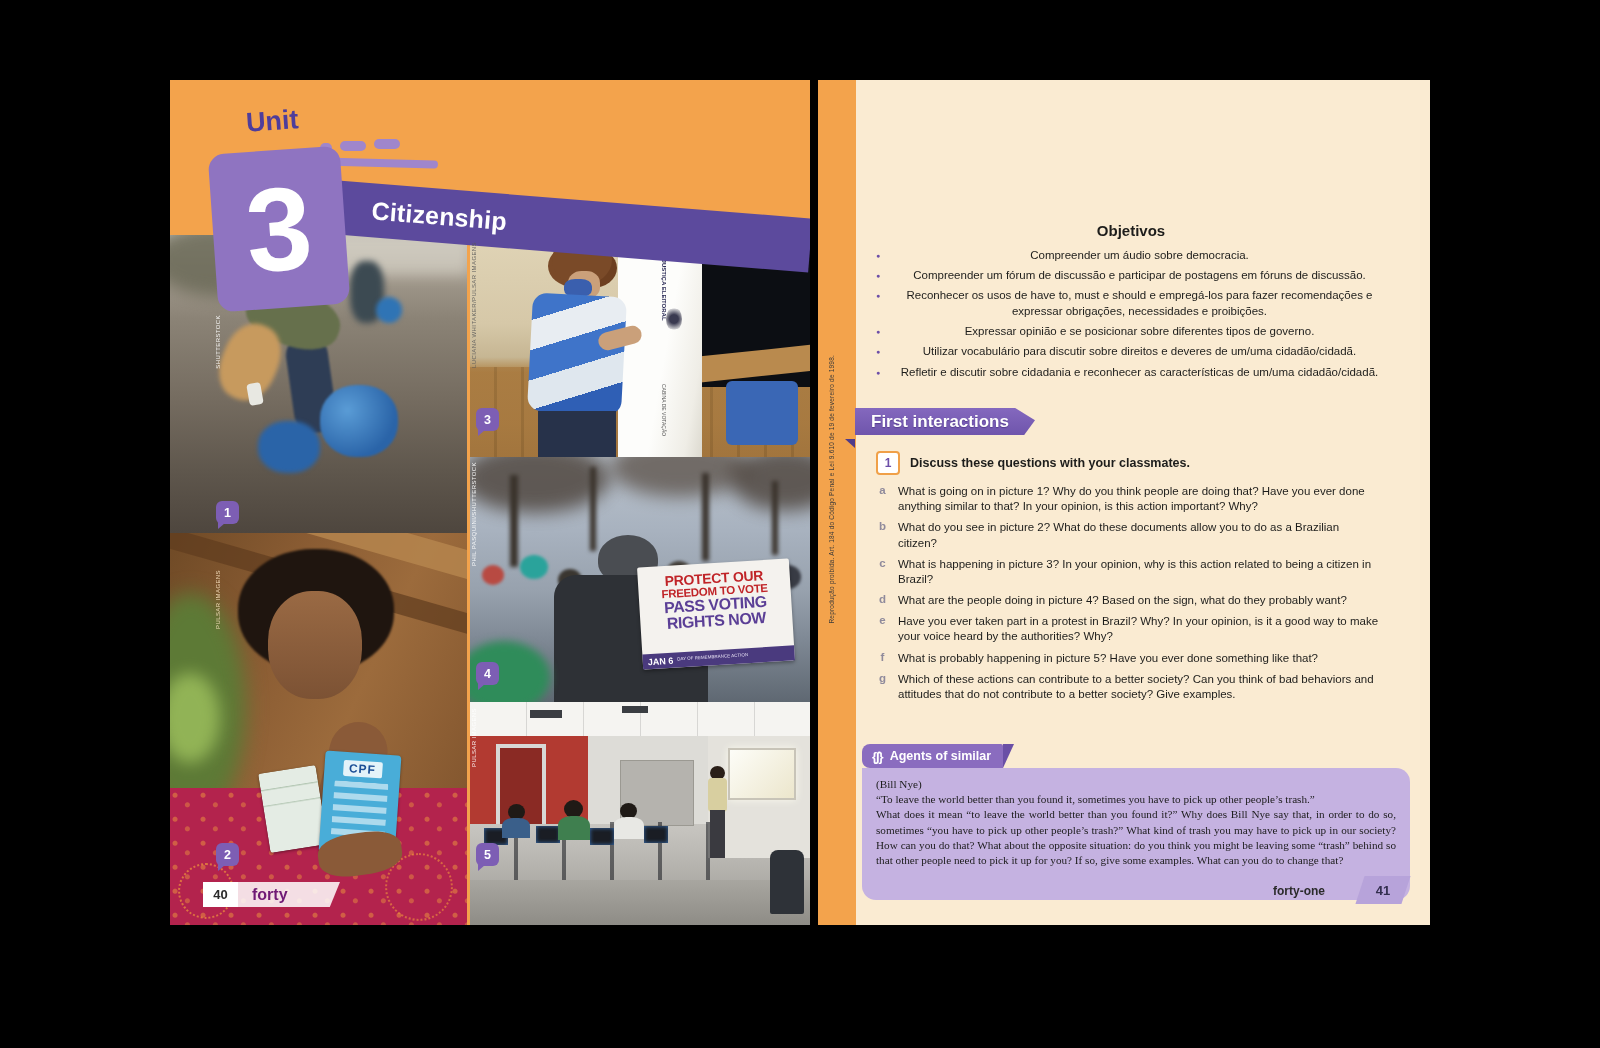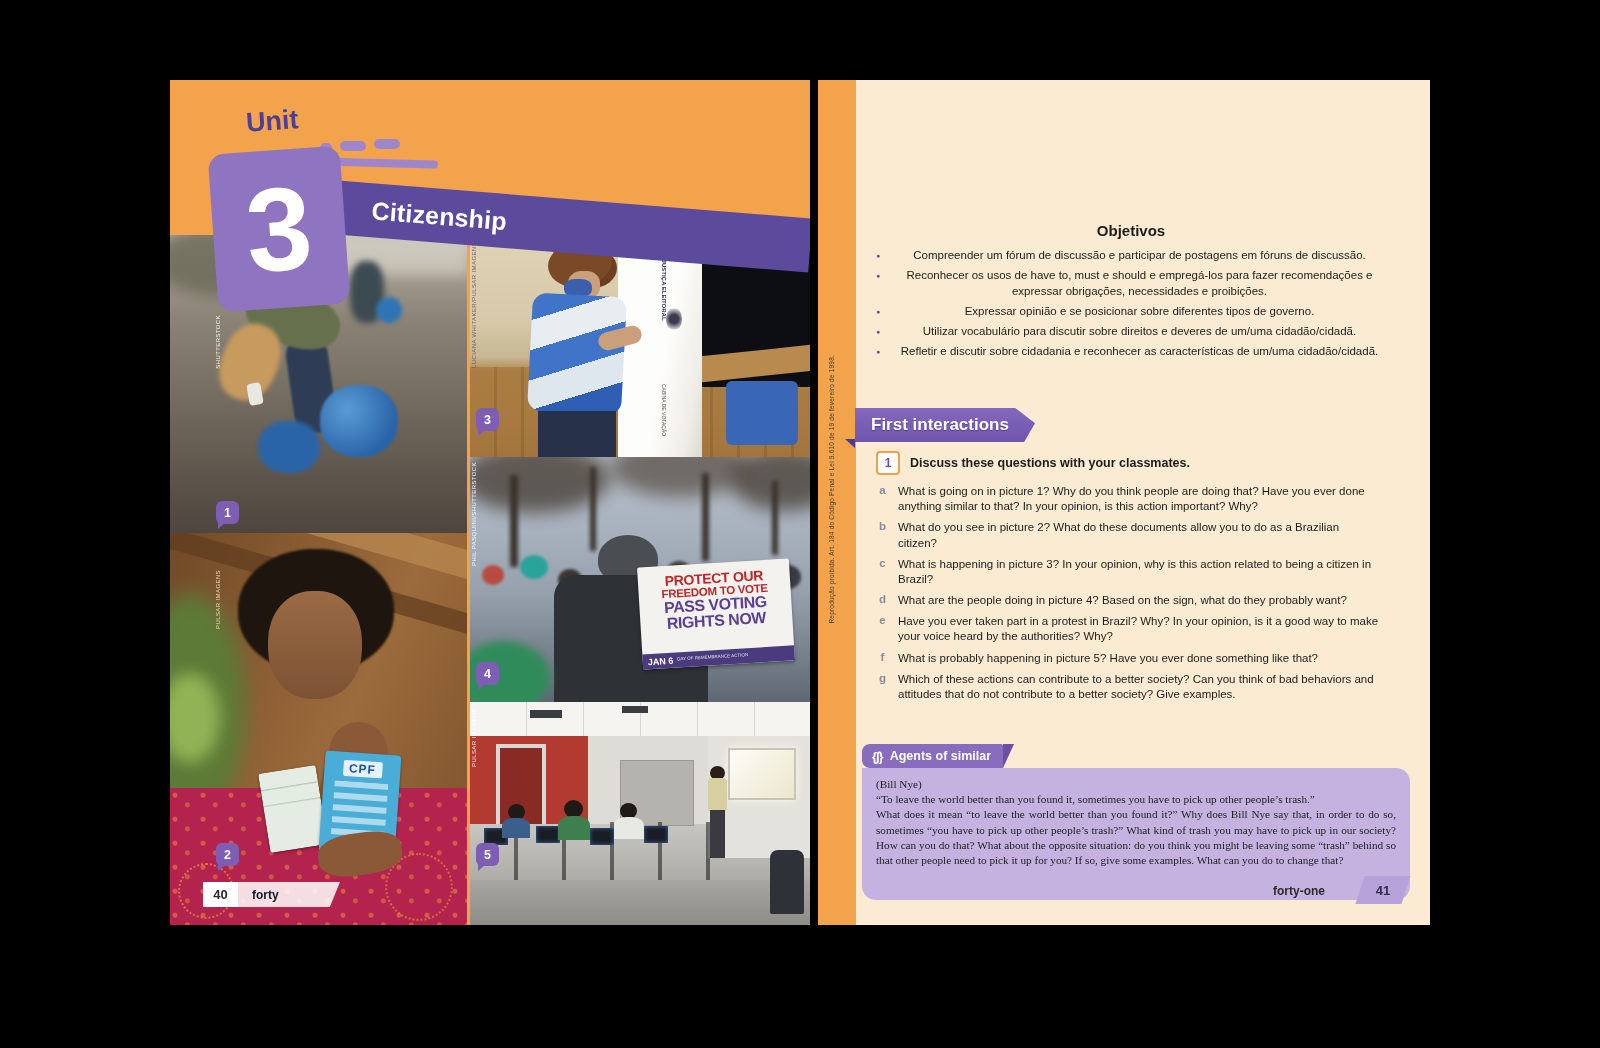--- a/index.html
+++ b/index.html
@@ -168,33 +168,33 @@
 
   .credit{position:absolute;writing-mode:vertical-rl;transform:rotate(180deg);font-size:6px;
           letter-spacing:.4px;color:rgba(255,255,255,.9);z-index:5;white-space:nowrap;}
   #cr1{left:45px;top:235px;} #cr2{left:45px;top:490px;color:rgba(255,235,200,.85);}
   #cr3{left:301px;top:162px;color:rgba(90,90,90,.9);} #cr4{left:301px;top:382px;} #cr5{left:301px;top:628px;}
 
   .foot40{position:absolute;left:33px;top:802px;width:35px;height:25px;background:#fff;z-index:6;
           display:flex;align-items:center;justify-content:center;font-weight:bold;font-size:13px;color:#2b2b2b;}
   .footforty{position:absolute;left:68px;top:802px;width:102px;height:25px;background:rgba(255,255,255,.85);z-index:6;
              clip-path:polygon(0 0,100% 0,90% 100%,0 100%);display:flex;align-items:center;
-             padding-left:14px;font-weight:bold;font-size:12px;color:#0f172a;box-sizing:border-box;}
+             padding-left:14px;font-weight:bold;font-size:16px;color:#701a75;box-sizing:border-box;}
 
   
   #page-right{position:absolute;left:818px;top:80px;width:612px;height:845px;background:#FAEBD2;overflow:hidden;}
   .strip-orange{position:absolute;left:0;top:0;width:38px;height:845px;background:#F3A34C;}
   .sidebar-rot{position:absolute;left:10px;top:275px;writing-mode:vertical-rl;transform:rotate(180deg);
                font-size:6.5px;color:#3a3a3a;white-space:nowrap;letter-spacing:.2px;}
   .obj{position:absolute;left:56px;top:142px;width:514px;color:#1d1d1b;text-align:center;}
   .obj-title{font-size:15px;font-weight:bold;margin:0 0 8px 0;}
   .obj-list{list-style:none;margin:0;padding:0;}
   .obj-list li{position:relative;padding-left:17px;font-size:11.5px;line-height:1.4;margin-bottom:4px;}
   .obj-list li::before{content:"●";color:#6C4EA8;font-size:7px;position:absolute;left:2px;top:4px;}
-  .fi-banner{position:absolute;left:37px;top:328px;width:180px;height:34px;z-index:2;
+  .fi-banner{position:absolute;left:37px;top:328px;width:180px;height:27px;z-index:2;
              background:linear-gradient(180deg,#8468BE,#6F55AC);display:flex;align-items:center;padding-left:16px;
              clip-path:polygon(0 0,89% 0,100% 45%,94% 100%,0 100%);box-sizing:border-box;}
   .fi-text{color:#fff;font-weight:bold;font-size:17px;text-shadow:0 1px 1px rgba(40,20,90,.4);}
   .fi-fold{position:absolute;left:27px;top:359px;width:0;height:0;
            border-top:9px solid #4F3B8B;border-left:10px solid transparent;z-index:1;}
   .act{position:absolute;left:58px;top:371px;width:514px;color:#1d1d1b;}
   .act-head{display:flex;gap:10px;align-items:center;margin-bottom:9px;}
   .qnum{width:20px;height:20px;border:2px solid #F0A048;border-radius:4px;background:#fff;color:#6C4EA8;
         font-weight:bold;font-size:12px;display:flex;align-items:center;justify-content:center;flex:none;}
   .act-title{font-weight:bold;font-size:12.5px;}
@@ -358,20 +358,21 @@
   </div>
 
   <div id="page-right">
     <div class="strip-orange">
       <div class="sidebar-rot">Reprodução proibida. Art. 184 do Código Penal e Lei 9.610 de 19 de fevereiro de 1998.</div>
     </div>
 
     <div class="obj">
       <h3 class="obj-title">Objetivos</h3>
       <ul class="obj-list">
+        <li>Compreender um áudio sobre democracia.</li>
         <li>Compreender um fórum de discussão e participar de postagens em fóruns de discussão.</li>
         <li>Reconhecer os usos de have to, must e should e empregá-los para fazer recomendações e expressar obrigações, necessidades e proibições.</li>
         <li>Expressar opinião e se posicionar sobre diferentes tipos de governo.</li>
         <li>Utilizar vocabulário para discutir sobre direitos e deveres de um/uma cidadão/cidadã.</li>
         <li>Refletir e discutir sobre cidadania e reconhecer as características de um/uma cidadão/cidadã.</li>
       </ul>
     </div>
 
     <div class="fi-fold"></div>
     <div class="fi-banner">

